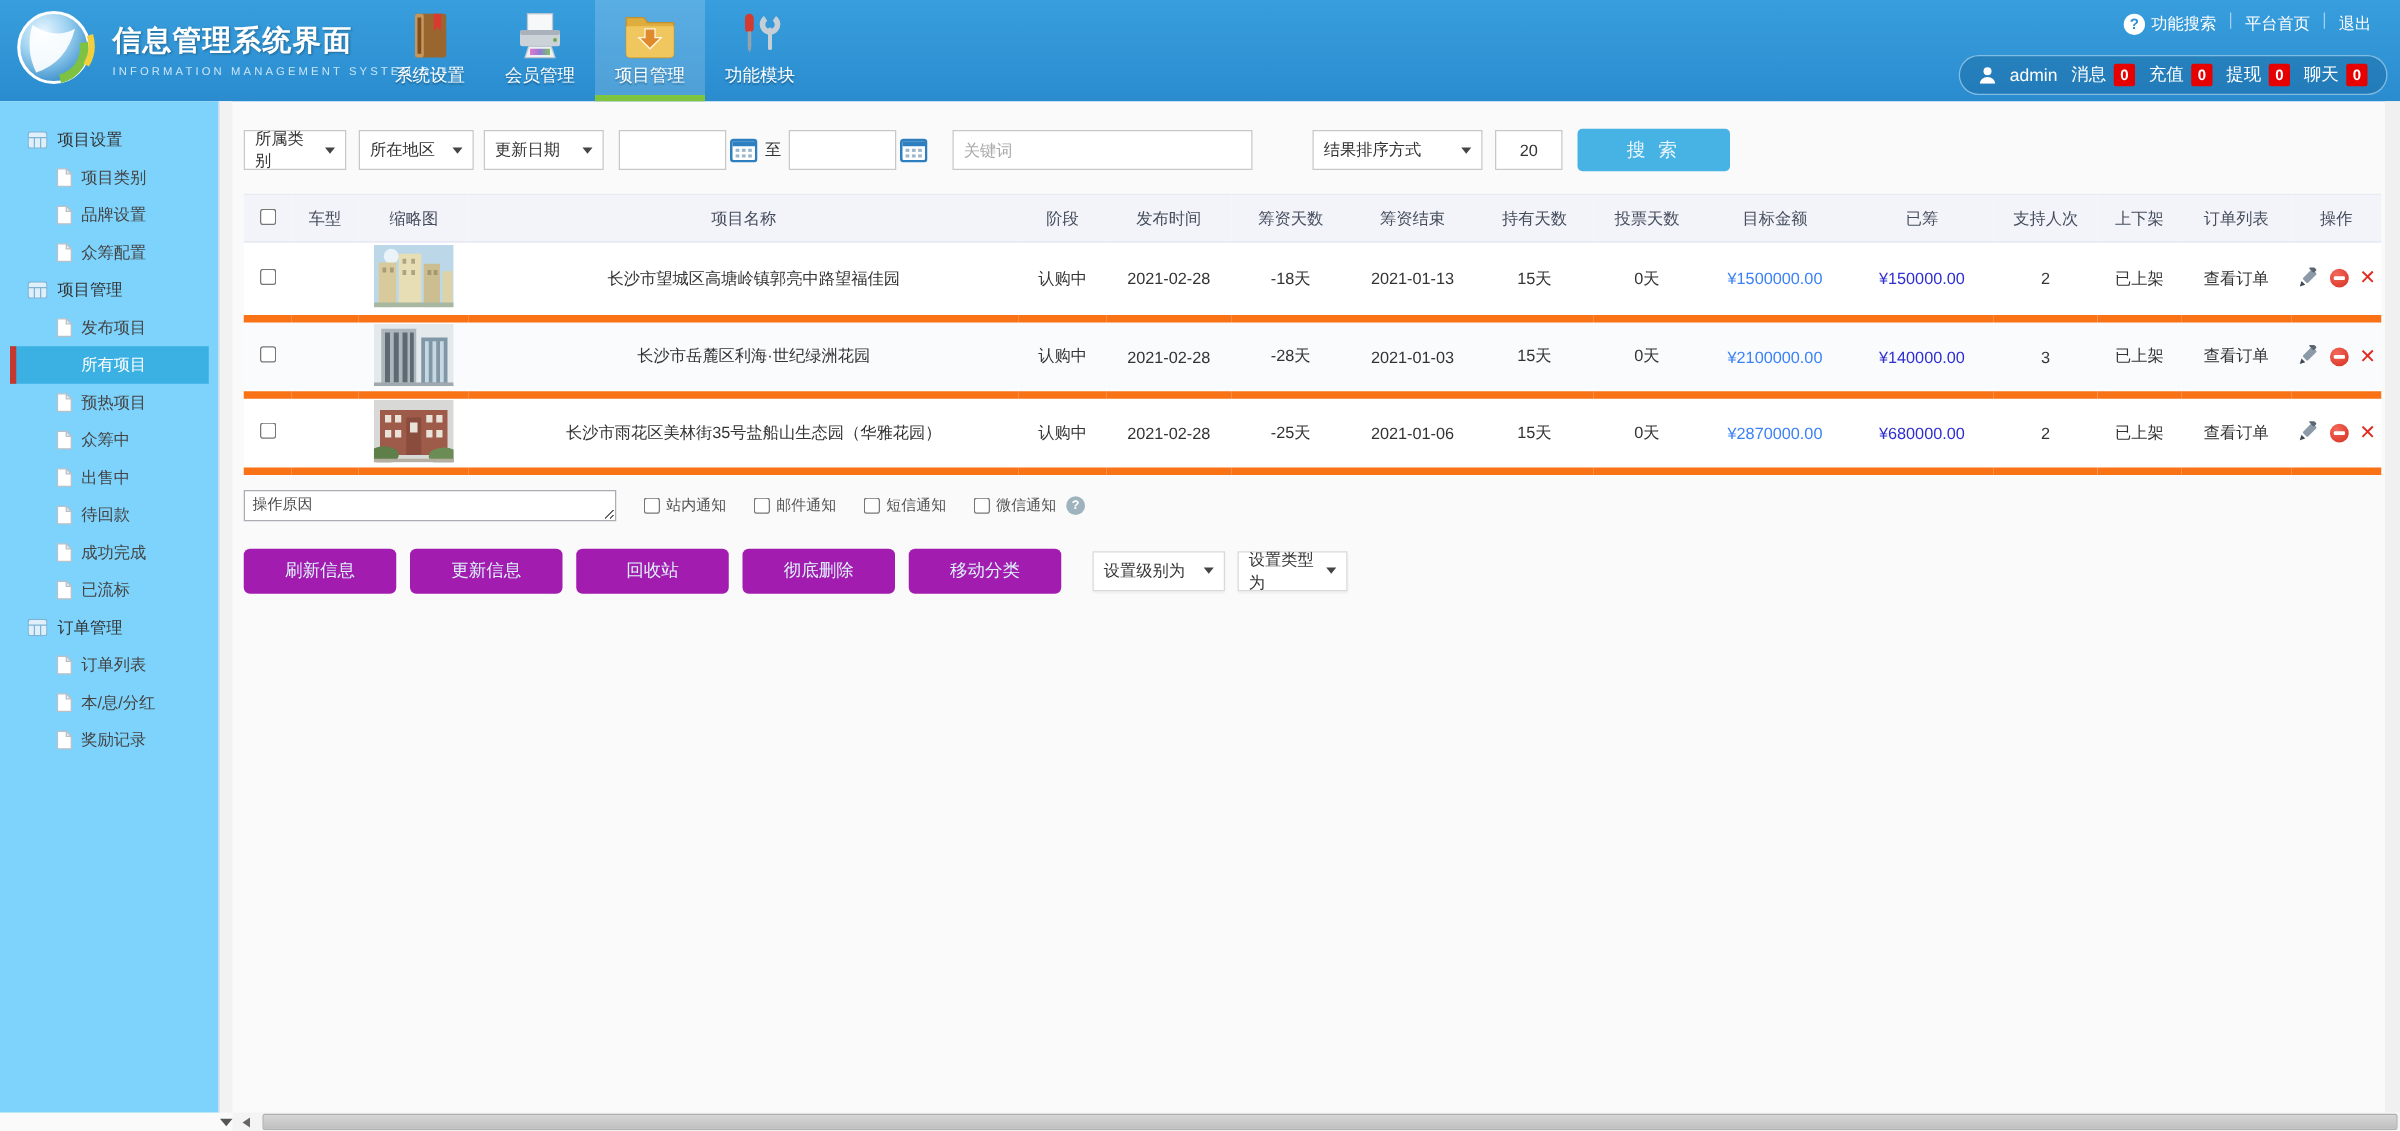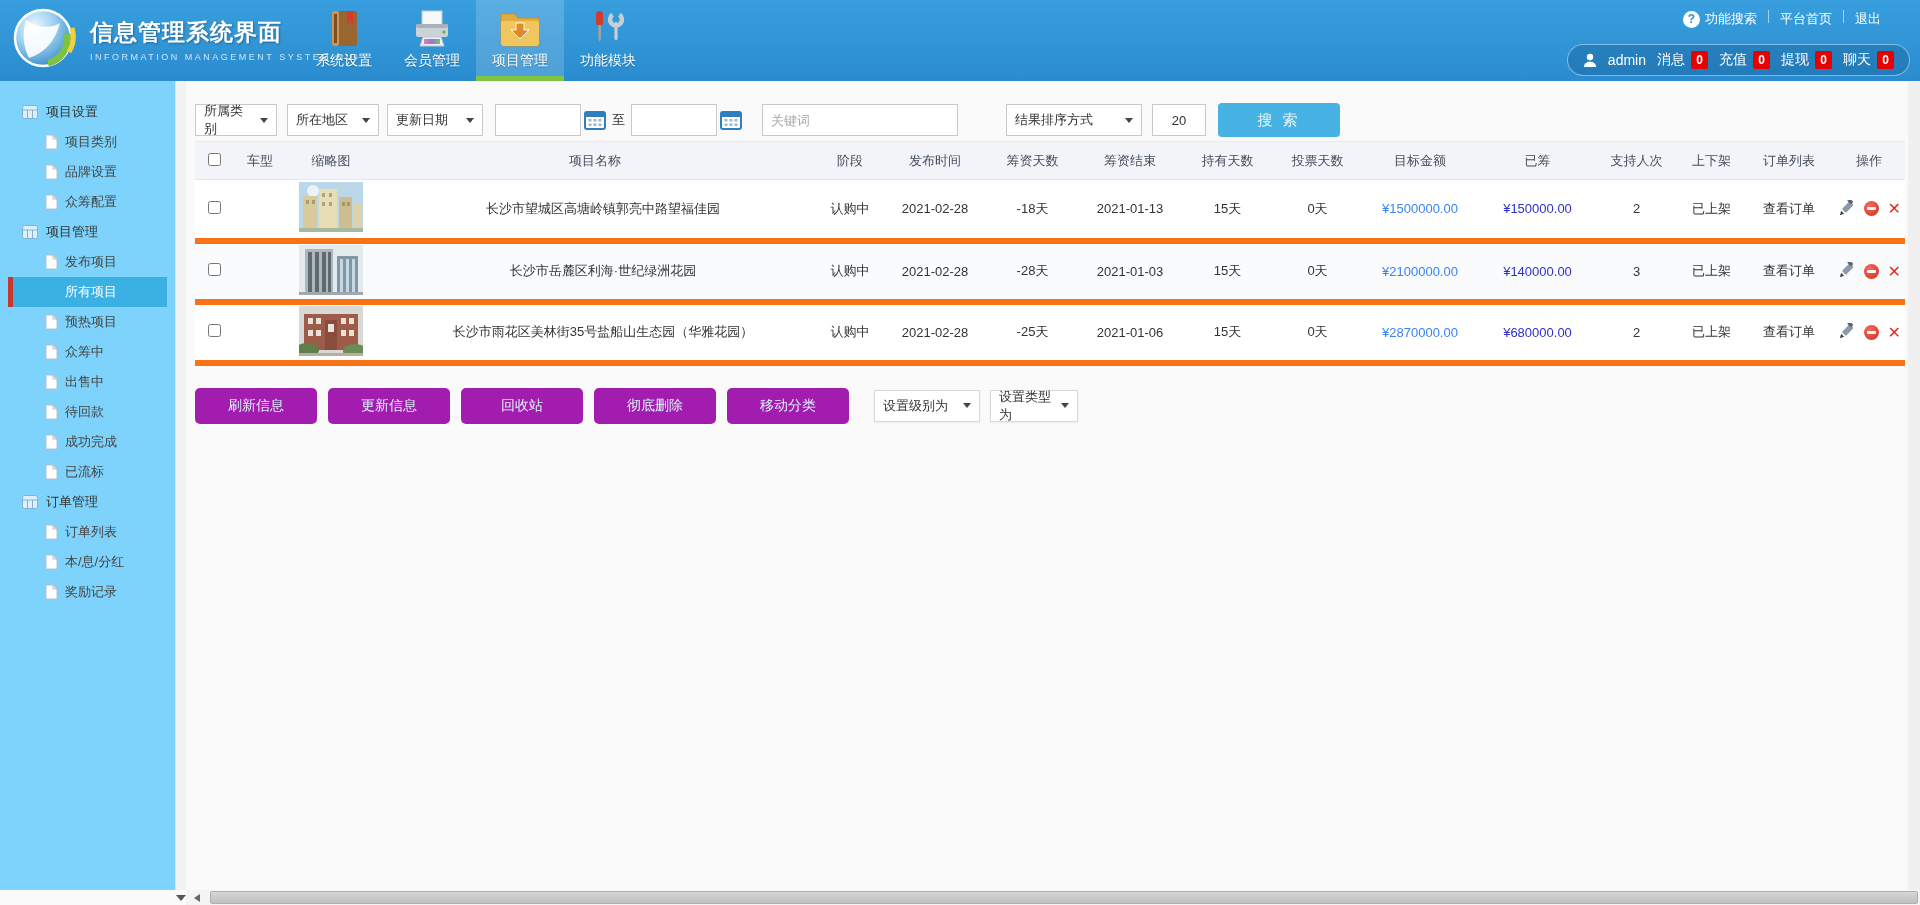--- a/index.html
+++ b/index.html
@@ -18,21 +18,21 @@
 
   .mainnav { position:absolute; left:300px; top:0; height:81px; display:flex; }
   .nav-item { width:88px; height:81px; display:flex; flex-direction:column; align-items:center;
     justify-content:flex-start; padding-top:7px; cursor:pointer; position:relative; }
   .nav-item .nav-icon { height:44px; display:flex; align-items:center; }
   .nav-item .nav-label { font-size:14px; margin-top:1px; text-shadow:0 1px 1px rgba(0,0,0,.25); }
   .nav-item.active { background:rgba(255,255,255,.17); }
   .nav-item.active::after { content:""; position:absolute; left:0; bottom:0; width:100%; height:5px;
     background:#7FC43F; }
 
-  .top-links { position:absolute; top:10px; right:28px; display:flex; align-items:flex-start;
+  .top-links { position:absolute; top:10px; right:12px; display:flex; align-items:flex-start;
     font-size:13px; }
   .tl-item { display:flex; align-items:center; gap:5px; cursor:pointer; padding:0 11px; white-space:nowrap; }
   .tl-sep { width:1px; height:13px; background:rgba(255,255,255,.55); }
   .q-icon { width:17px; height:17px; border-radius:50%; background:#fff; color:#2E90D5;
     font-weight:bold; font-size:12px; display:inline-flex; align-items:center; justify-content:center; }
   .q-icon::before { content:"?"; }
 
   .user-pill { position:absolute; top:44px; right:10px; height:32px; display:flex; align-items:center;
     gap:11px; padding:0 15px; border-radius:17px; background:rgba(15,80,125,.28);
     border:1px solid rgba(160,210,240,.75); font-size:14px; }
@@ -67,29 +67,29 @@
     border-top:5px solid #444; margin-left:6px; }
   .inp { height:32px; border:1px solid #C8C8C8; background:#fff; font-size:13px; color:#333;
     padding:0 8px; font-family:inherit; }
   .inp::placeholder { color:#A9A9A9; }
   .sel-cat { width:82px; margin-right:10px; }
   .sel-reg { width:92px; margin-right:8px; }
   .sel-upd { width:96px; margin-right:12px; }
   .date { width:86px; }
   .cal { width:22px; height:20px; margin:0 4px 0 3px; cursor:pointer; display:inline-flex; }
   .to { font-size:13px; color:#333; margin:0 6px 0 2px; }
-  .keyword { width:196px; margin-left:16px; }
+  .keyword { width:240px; margin-left:16px; }
   .sel-sort { width:136px; margin-left:48px; }
   .pagesize { width:54px; text-align:center; margin-left:10px; }
   .btn-search { width:122px; height:34px; margin-left:12px; background:#47B2E4; border:none;
     border-radius:4px; color:#EAF6FD; font-size:15px; letter-spacing:3px; cursor:pointer;
     font-family:inherit; }
 
   
-  table.grid { border-collapse:collapse; table-layout:fixed; width:1710px; margin-top:4px;
+  table.grid { border-collapse:collapse; table-layout:fixed; width:1710px; margin-top:18px;
     background:#fff; font-size:13px; color:#333; }
   table.grid thead th { height:38px; background:#F3F4F9; border-top:1px solid #E8EAF2;
     border-bottom:1px solid #E4E6EF; color:#454D5E; font-weight:normal; font-size:13px; }
   table.grid td { height:61px; text-align:center; border-bottom:6px solid #f97316; }
   table.grid tbody tr:nth-child(even) { background:#FAFBFD; }
   td.name { text-align:left; padding-left:16px; }
   .money-red { color:#3b82f6; }
   .money-blue { color:#2F2FD0; }
   .orders-link { cursor:pointer; color:#333; }
   .thumb { display:inline-block; width:64px; height:50px; overflow:hidden; cursor:pointer; }
@@ -626,20 +626,40 @@
                 <path d="M4.2 10.8 L7.2 13.8 L2.8 15.2 Z" fill="#3E4750"></path>
               </svg>
             </span>
             <span class="icon-noentry"><span class="bar"></span></span>
             <span class="icon-x"></span>
           </td>
         </tr>
       </tbody>
     </table>
 
+    <div class="reason-row">
+      <textarea style="">操作原因</textarea>
+      <label class="notify">
+        <input type="checkbox" style="">
+        <span>站内通知</span>
+      </label>
+      <label class="notify">
+        <input type="checkbox" style="">
+        <span>邮件通知</span>
+      </label>
+      <label class="notify">
+        <input type="checkbox" style="">
+        <span>短信通知</span>
+      </label>
+      <label class="notify">
+        <input type="checkbox" style="">
+        <span>微信通知</span>
+      </label>
+      <span class="q-grey"></span>
+    </div>
 
     <div class="actions-row">
       <button class="btn-act">刷新信息</button>
       <button class="btn-act">更新信息</button>
       <button class="btn-act">回收站</button>
       <button class="btn-act">彻底删除</button>
       <button class="btn-act">移动分类</button>
       <div class="sel sel-small sel-level">
         <span>设置级别为</span>
         <i class="caret"></i>

